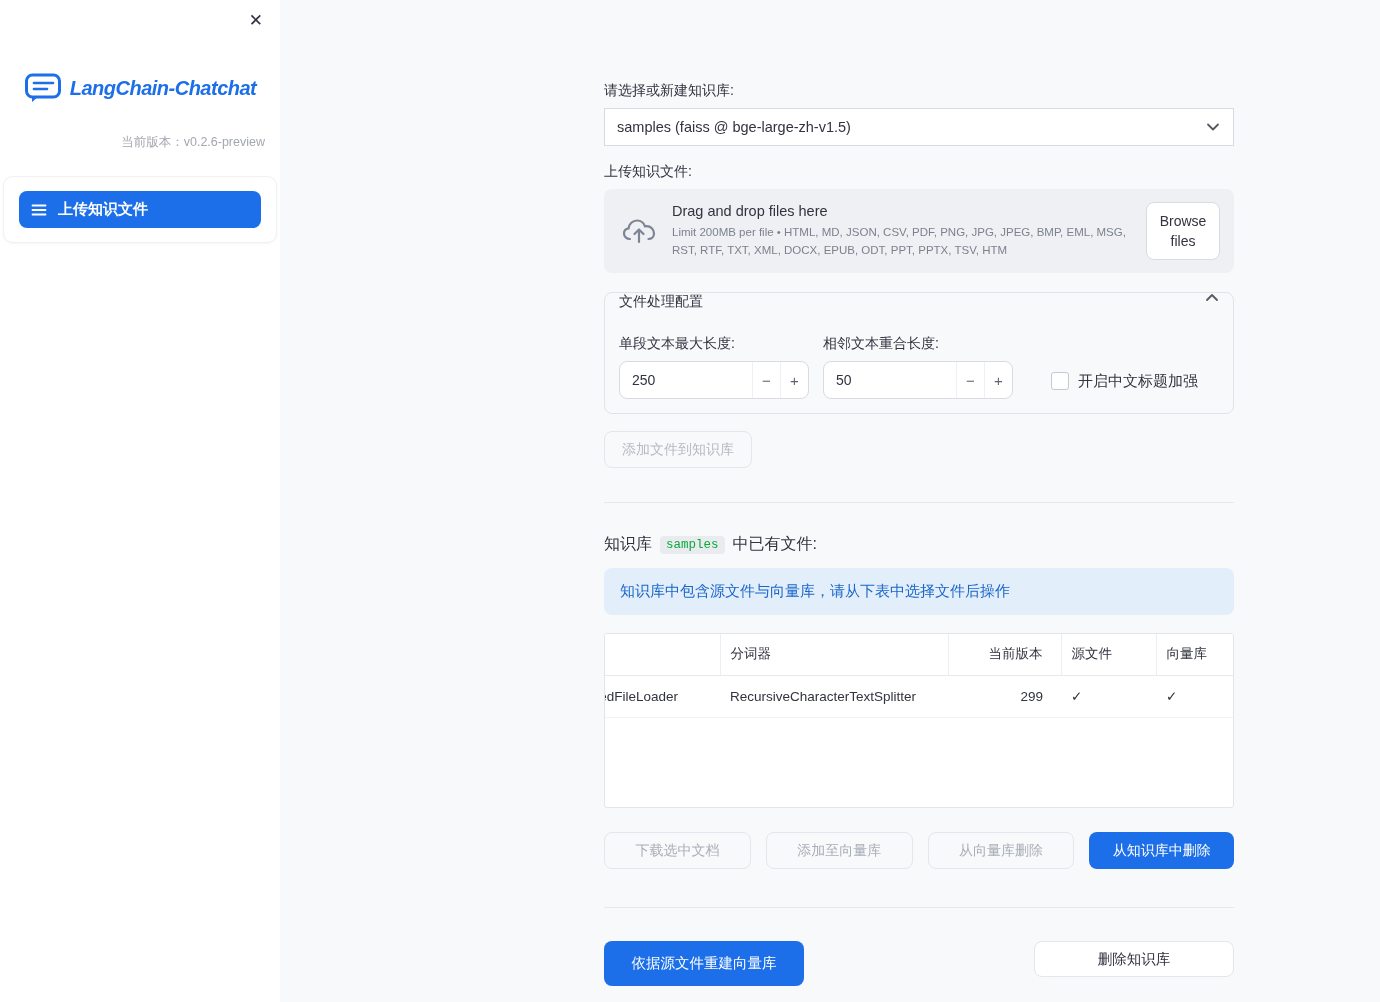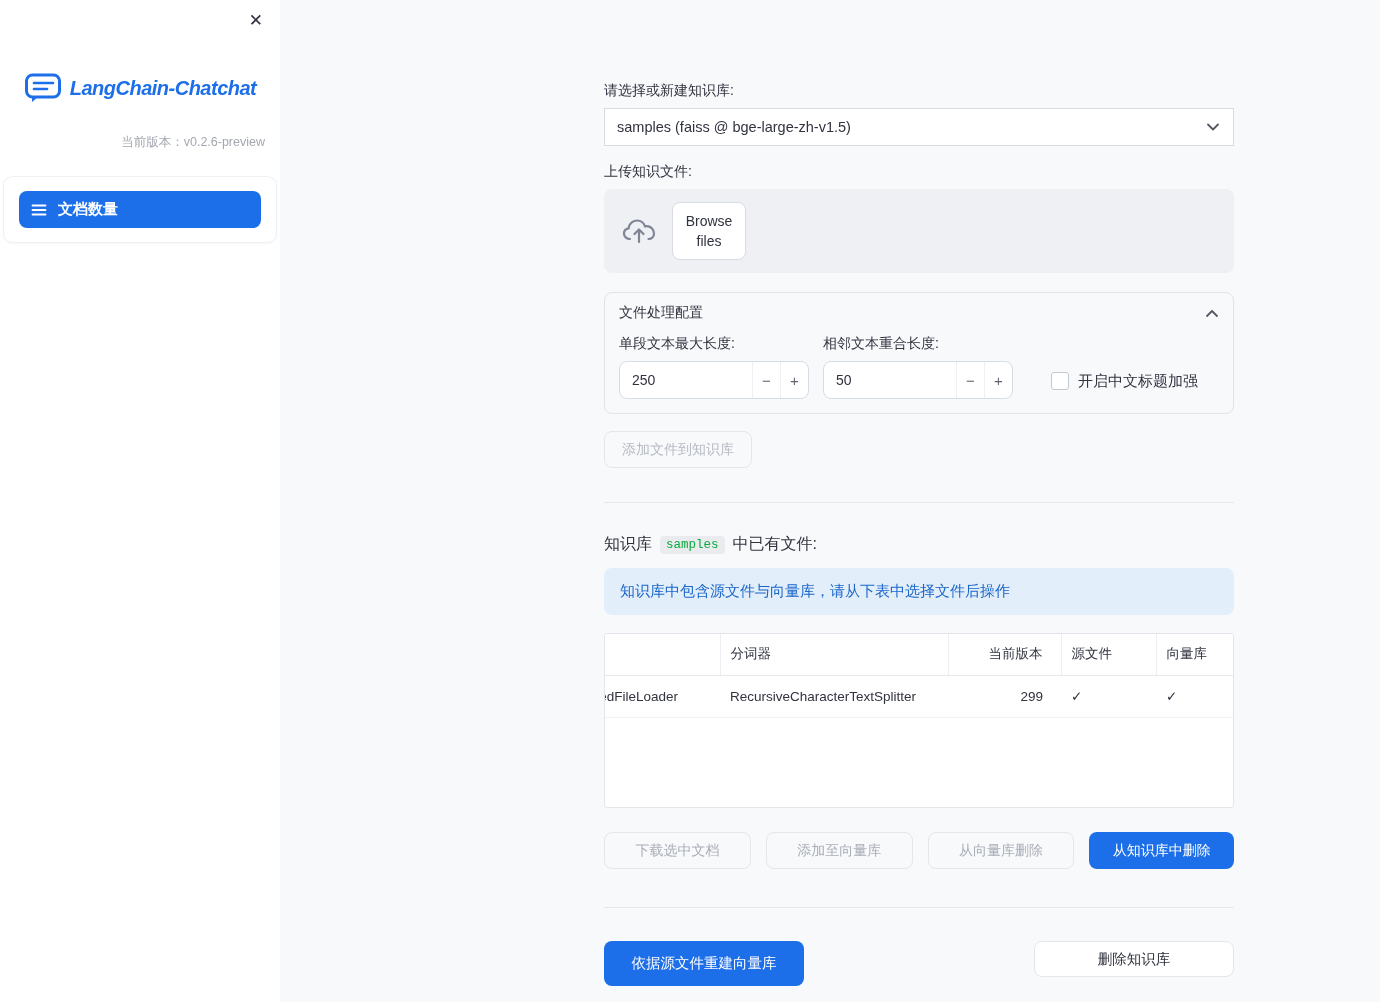--- a/index.html
+++ b/index.html
@@ -63,21 +63,21 @@
   .drag-title { font-size:14.5px; color:#31333f; margin-bottom:5px; }
   .limit-text { font-size:11.5px; color:#7c828e; line-height:1.5; max-width:470px; }
   .browse-btn {
     width:74px; min-height:56px; background:#fff; border:1px solid #d7dbe2;
     border-radius:8px; font-size:14px; color:#31333f; cursor:pointer;
     padding:8px 8px; line-height:1.45; font-family:inherit;
   }
 
   .expander { margin-top:19px; border:1px solid #e0e3e8; border-radius:8px; }
   .expander-header {
-    height:40px; display:flex; align-items:center; justify-content:space-between;
+    height:40px; display:flex; align-items:flex-start; justify-content:space-between;
     padding:0 14px; font-size:14px; cursor:pointer;
   }
   .expander-body { padding:2px 14px 14px 14px; }
   .cfg-row { display:flex; gap:14px; }
   .num-field { width:190px; }
   .num-box {
     height:38px; display:flex; align-items:stretch; background:#fff;
     border:1px solid #d7dbe2; border-radius:8px; overflow:hidden;
   }
   .num-box .val { flex:1; display:flex; align-items:center; padding-left:12px; font-size:14px; }
@@ -169,21 +169,21 @@
 
   <nav class="nav-card">
     <div class="nav-item selected">
       <span>
         <svg width="16" height="14" viewBox="0 0 16 14" fill="none">
           <line x1="1.5" y1="2.5" x2="14.5" y2="2.5" stroke="#fff" stroke-width="1.8" stroke-linecap="round"></line>
           <line x1="1.5" y1="7" x2="14.5" y2="7" stroke="#fff" stroke-width="1.8" stroke-linecap="round"></line>
           <line x1="1.5" y1="11.5" x2="14.5" y2="11.5" stroke="#fff" stroke-width="1.8" stroke-linecap="round"></line>
         </svg>
       </span>
-      <span>文档数量</span>
+      <span>上传知识文件</span>
     </div>
   </nav>
 </aside>
 
 <main class="main">
   <div class="content">
 
     <label class="st-label">请选择或新建知识库:</label>
     <div class="selectbox">
       <span class="sel-value">samples (faiss @ bge-large-zh-v1.5)</span>
@@ -196,20 +196,24 @@
 
     <label class="st-label upload-label">上传知识文件:</label>
     <div class="uploader">
       <span>
         <svg width="34" height="26" viewBox="0 0 34 26" fill="none">
           <path d="M8 21 C4.5 21 2 18.5 2 15.5 C2 12.8 4 10.7 6.6 10.3 C7 6 10.6 2.5 15 2.5 C18.7 2.5 21.8 4.9 23 8.3 C23.5 8.2 24 8.1 24.6 8.1 C28.7 8.1 32 11.4 32 15.5 C32 18.5 29.7 21 26.5 21" stroke="#7e8494" stroke-width="2.2" stroke-linecap="round"></path>
           <path d="M17 24 L17 12" stroke="#7e8494" stroke-width="2.2" stroke-linecap="round"></path>
           <path d="M12.5 16 L17 11.5 L21.5 16" stroke="#7e8494" stroke-width="2.2" stroke-linecap="round" stroke-linejoin="round"></path>
         </svg>
       </span>
+      <div class="uploader-texts">
+        <div class="drag-title">Drag and drop files here</div>
+        <div class="limit-text">Limit 200MB per file • HTML, MD, JSON, CSV, PDF, PNG, JPG, JPEG, BMP, EML, MSG, RST, RTF, TXT, XML, DOCX, EPUB, ODT, PPT, PPTX, TSV, HTM</div>
+      </div>
       <button class="browse-btn">Browse files</button>
     </div>
 
     <div class="expander">
       <div class="expander-header">
         <span>文件处理配置</span>
         <span>
           <svg width="14" height="9" viewBox="0 0 14 9" fill="none">
             <path d="M2 7 L7 2 L12 7" stroke="#545963" stroke-width="1.8" stroke-linecap="round" stroke-linejoin="round"></path>
           </svg>

